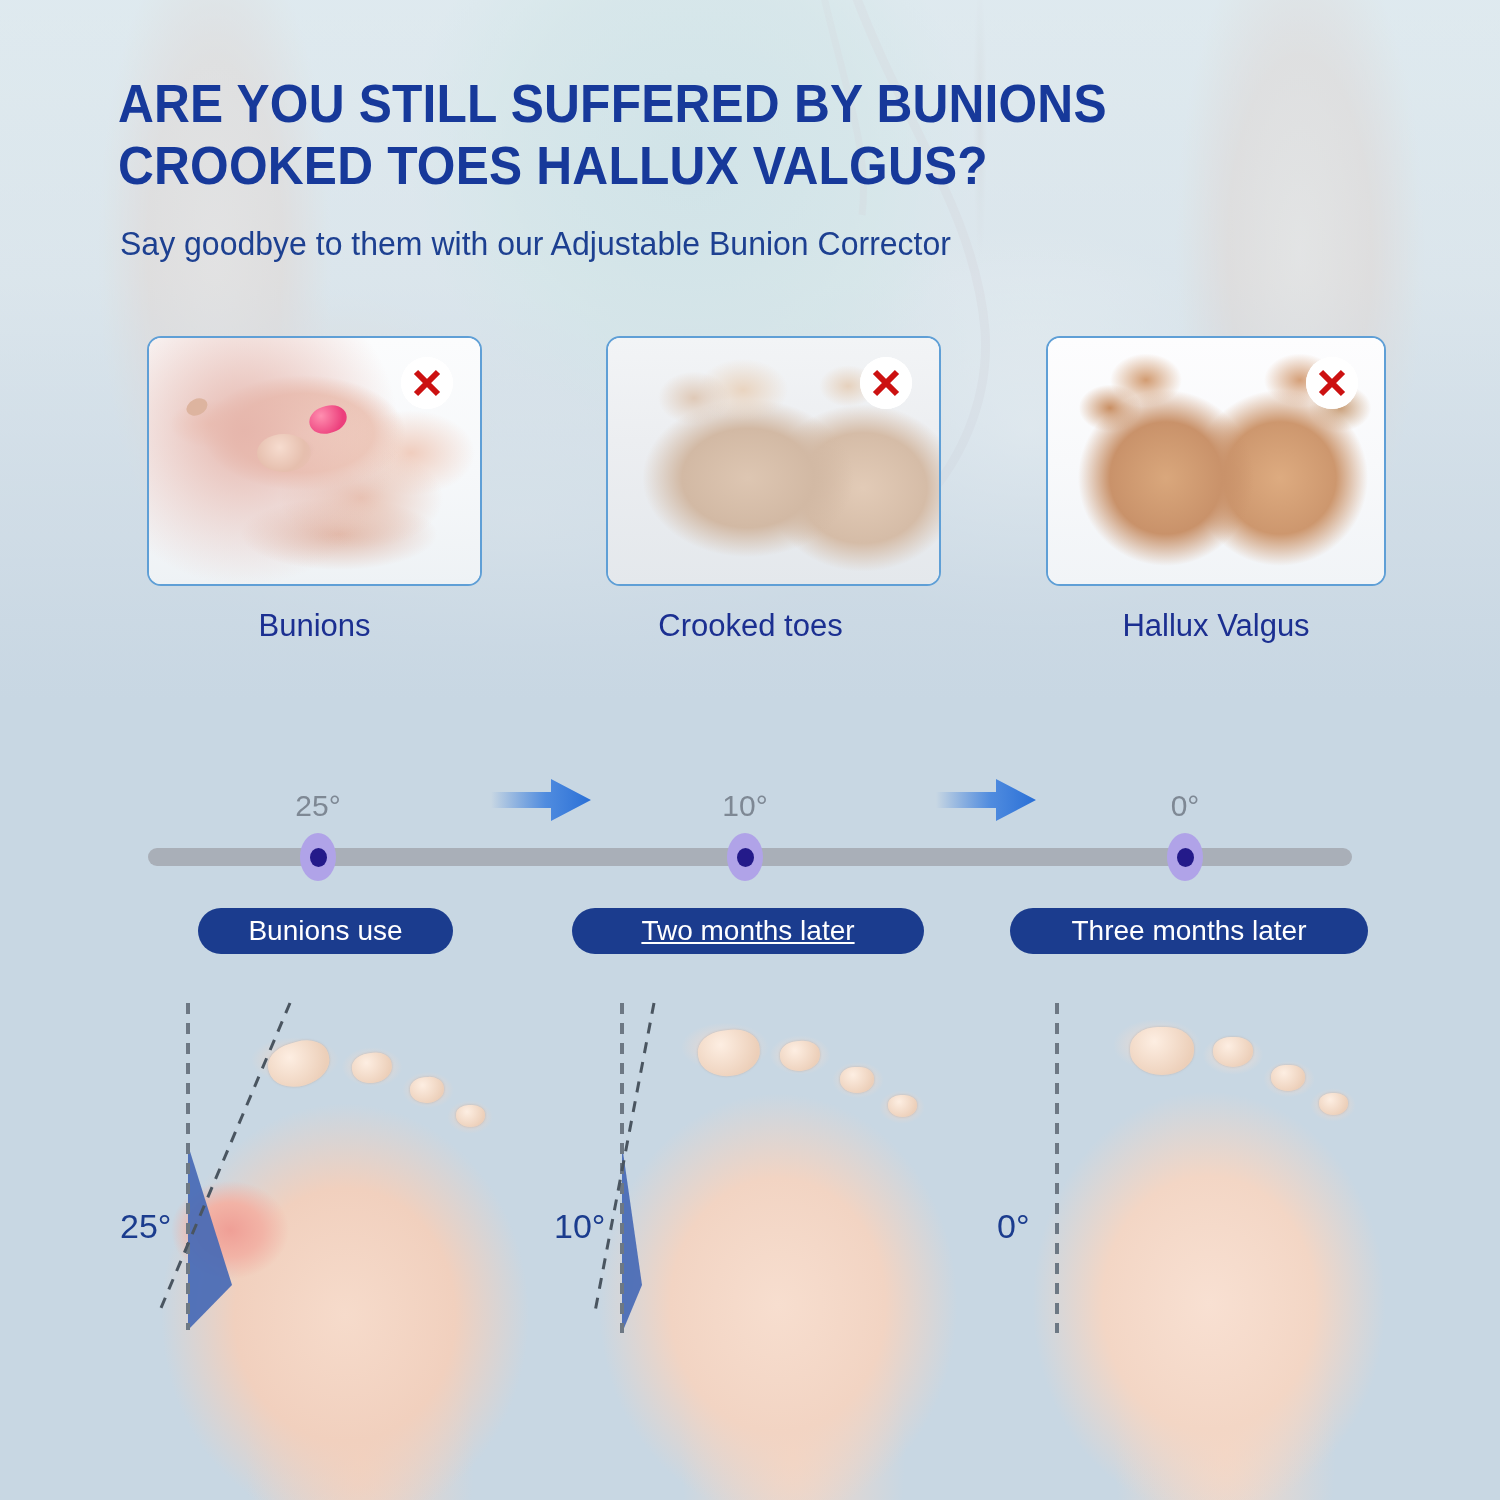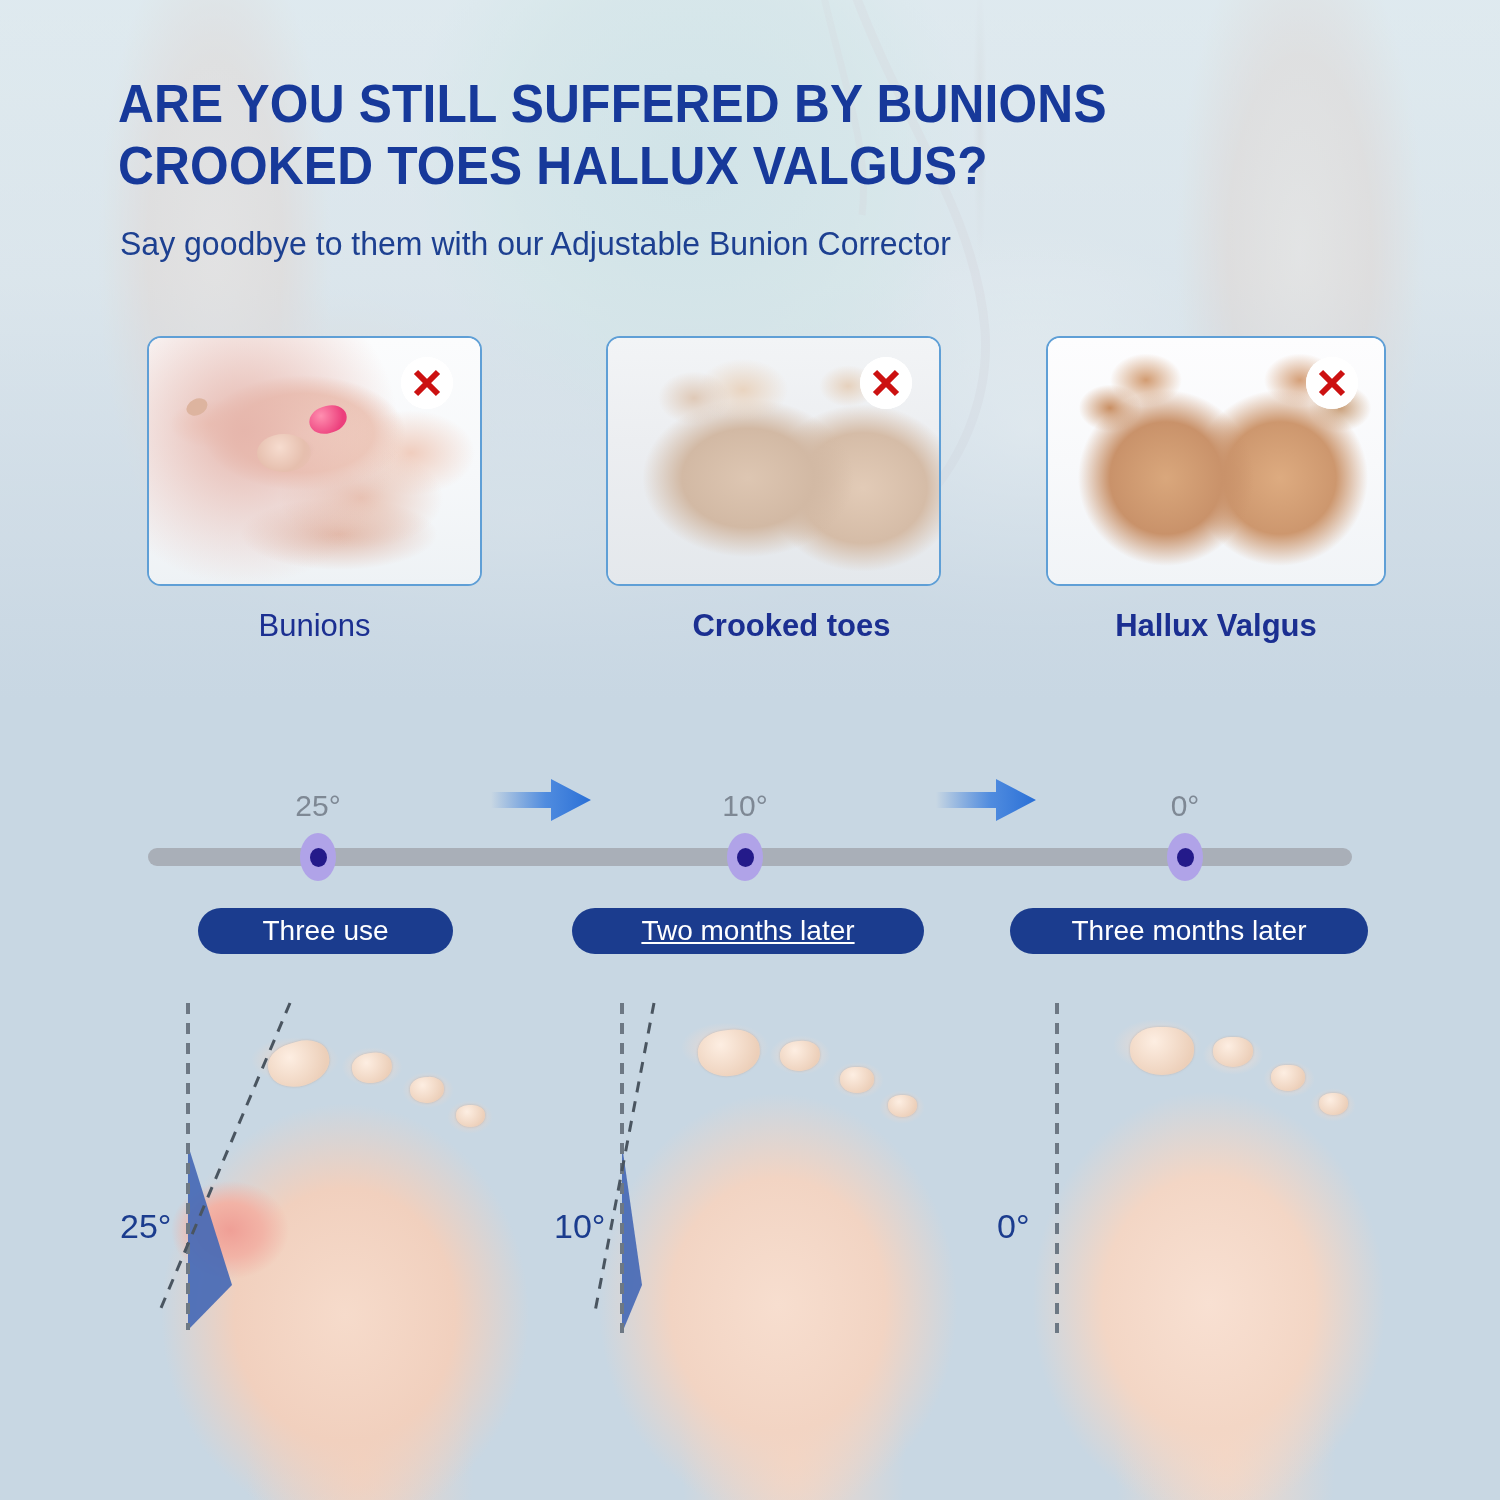--- a/index.html
+++ b/index.html
@@ -145,22 +145,22 @@
     position:absolute; width:52px; height:52px;
     border-radius:50%; background:#ffffff;
   }
   .x-badge svg{ position:absolute; inset:0; }
 
   .card-label{
     position:absolute; top:272px;
     color:#1b2f91; font-size:31px; text-align:center;
   }
   .lbl1{ left:123px; width:335px; }
-  .lbl2{ left:600px; width:335px;font-weight:bold; }
-  .lbl3{ left:1022px; width:340px;font-weight:bold; }
+  .lbl2{ left:559px; width:335px; }
+  .lbl3{ left:1022px; width:340px; }
 
   
   .timeline{ position:absolute; left:0; top:760px; width:1500px; height:200px; }
   .track{
     position:absolute; left:148px; top:848px;
     width:1204px; height:18px; border-radius:9px;
     background:#a9afb8;
   }
   .handle{ position:absolute; top:833px; width:36px; height:48px; }
   .handle .ring{
@@ -339,21 +339,21 @@
   <defs>
     <linearGradient id="ag2" x1="0" y1="0" x2="1" y2="0">
       <stop offset="0%" stop-color="#2e74da" stop-opacity="0"></stop>
       <stop offset="55%" stop-color="#3a7ede" stop-opacity=".85"></stop>
       <stop offset="100%" stop-color="#2a6fd6" stop-opacity="1"></stop>
     </linearGradient>
   </defs>
   <path d="M2 16 L62 16 L62 3 L102 24 L62 45 L62 32 L2 32 Z" fill="url(#ag2)"></path>
 </svg>
 
-<div class="pill" style="left:198px; width:255px;">Three use</div>
+<div class="pill" style="left:198px; width:255px;">Bunions use</div>
 <div class="pill" style="left:572px; width:352px;text-decoration:underline;">Two months later</div>
 <div class="pill" style="left:1010px; width:358px;">Three months later</div>
 
 <div class="feet">
 
   <div class="foot f1">
     <div class="foot-skin s1">
       <div class="toenail" style="left:158px; top:57px; width:62px; height:44px; transform:rotate(-16deg);"></div>
       <div class="toenail" style="left:242px; top:68px; width:40px; height:30px; transform:rotate(-8deg);"></div>
       <div class="toenail" style="left:300px; top:92px; width:34px; height:26px; transform:rotate(-4deg);"></div>

